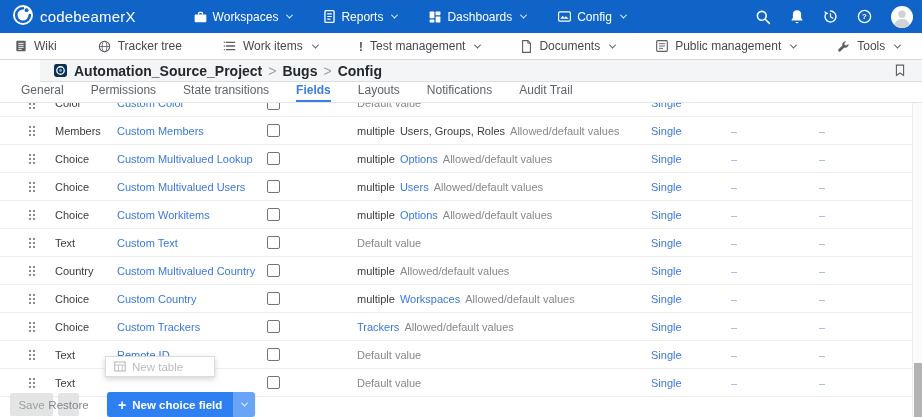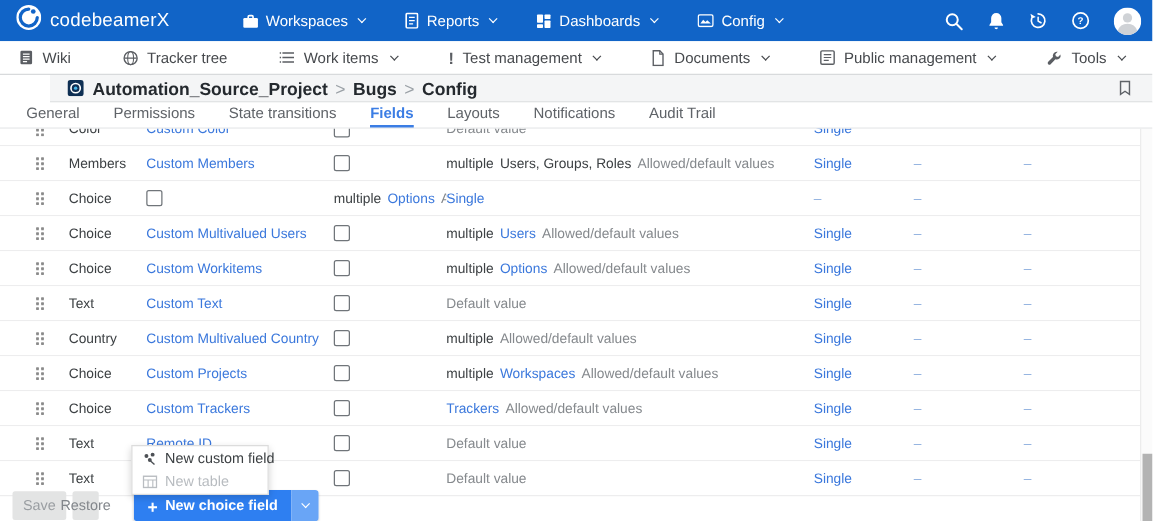--- a/index.html
+++ b/index.html
@@ -315,20 +315,21 @@
       </div>
       <div class="single">Single</div>
       <div class="dash">–</div>
       <div class="dash">–</div>
     </div>
     <div class="row">
       <div>
         <div class="drag"></div>
       </div>
       <div class="type">Choice</div>
+      <div class="flink">Custom Multivalued Lookup</div>
       <div>
         <div class="cbx"></div>
       </div>
       <div class="val">
         <span class="dark">multiple</span>
         <span class="vlink">Options</span>
         <span class="muted">Allowed/default values</span>
       </div>
       <div class="single">Single</div>
       <div class="dash">–</div>
@@ -401,21 +402,21 @@
       </div>
       <div class="single">Single</div>
       <div class="dash">–</div>
       <div class="dash">–</div>
     </div>
     <div class="row">
       <div>
         <div class="drag"></div>
       </div>
       <div class="type">Choice</div>
-      <div class="flink">Custom Projects</div>
+      <div class="flink">Custom Country</div>
       <div>
         <div class="cbx"></div>
       </div>
       <div class="val">
         <span class="dark">multiple</span>
         <span class="vlink">Workspaces</span>
         <span class="muted">Allowed/default values</span>
       </div>
       <div class="single">Single</div>
       <div class="dash">–</div>
@@ -482,31 +483,20 @@
   <div class="btn-blue-main">
     <span class="plus">+</span>
     <span>New choice field</span>
   </div>
   <div class="btn-blue-arrow">
     <span class="chev"></span>
   </div>
 </div>
 
 <div class="menu" id="menu">
-    <div class="menu-item">
-      <span style="display: inline-flex; align-items: center;">
-        <svg width="12" height="12" viewBox="0 0 16 16" fill="#4d5156">
-          <circle cx="4.2" cy="5" r="2.1"></circle>
-          <circle cx="10.8" cy="3.6" r="2.1"></circle>
-          <circle cx="7.8" cy="9.4" r="2.1"></circle>
-          <path d="M8.6 10.4l4.2 3.8" stroke="#4d5156" stroke-width="1.5"></path>
-        </svg>
-      </span>
-      <span>New custom field</span>
-    </div>
     <div class="menu-item disabled">
       <span style="display: inline-flex; align-items: center;">
         <svg width="12" height="11" viewBox="0 0 16 14">
           <rect x="1" y="1" width="14" height="12" fill="none" stroke="#b9bdc1" stroke-width="1.5"></rect>
           <path d="M1 5h14M6 5v8M11 5v8" stroke="#b9bdc1" stroke-width="1.2"></path>
         </svg>
       </span>
       <span>New table</span>
     </div>
   </div>

